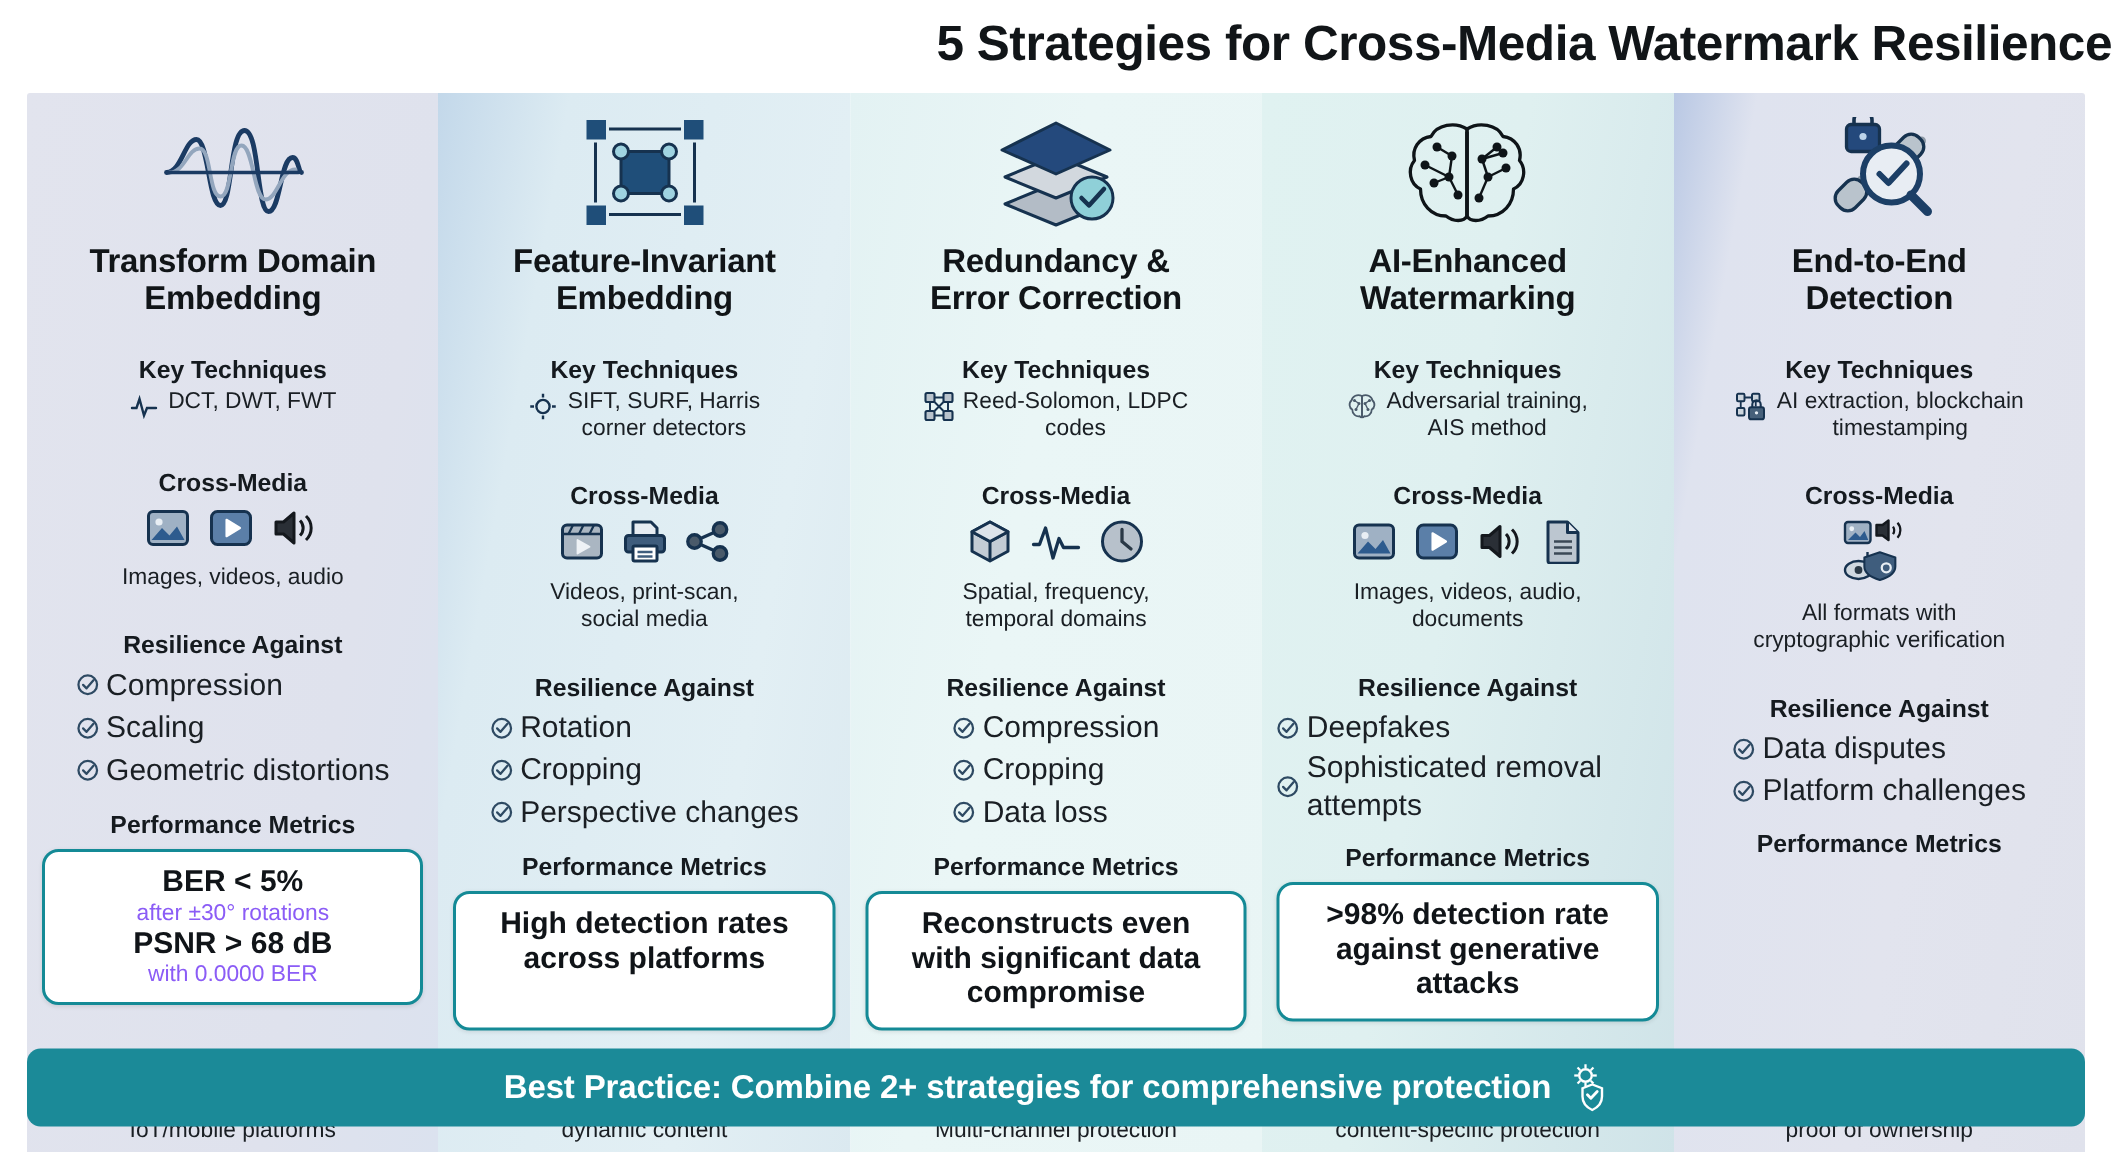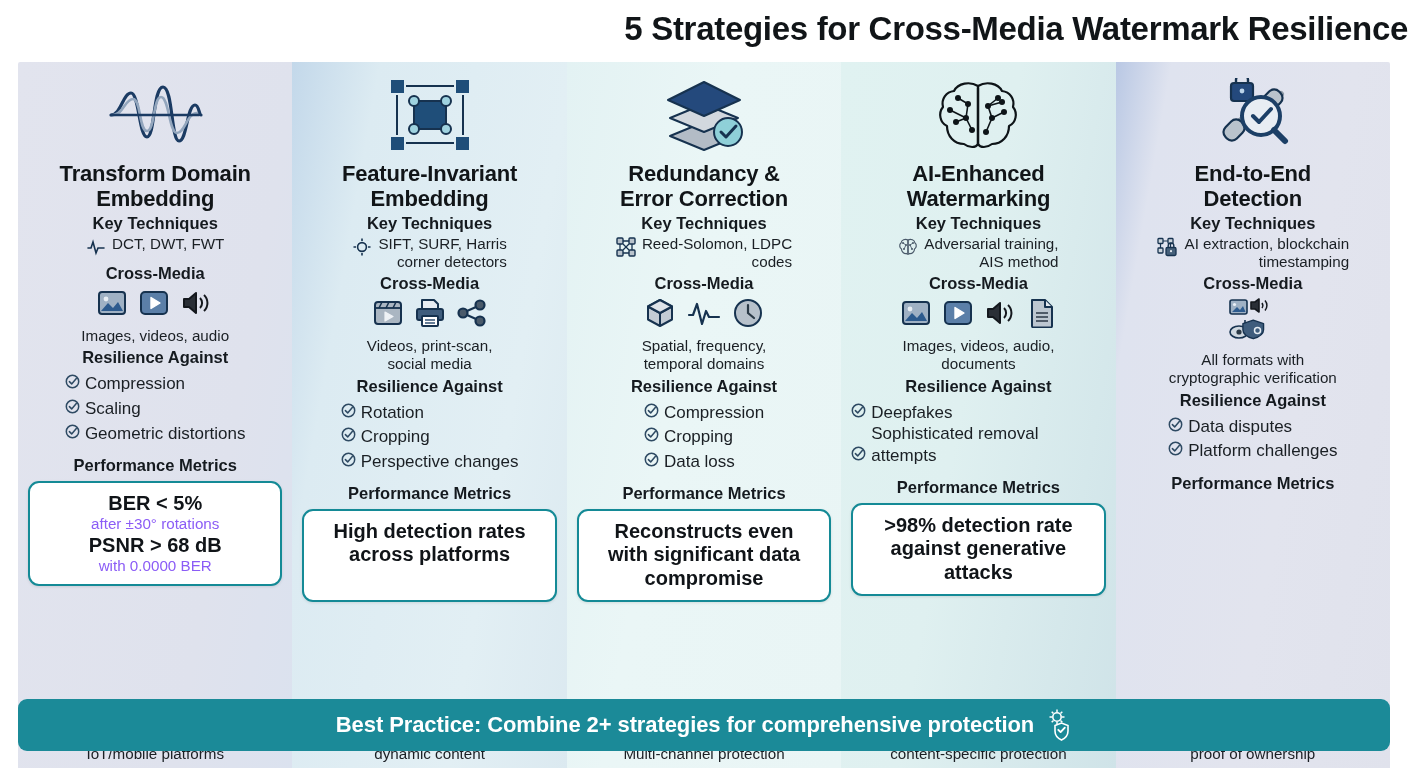--- a/index.html
+++ b/index.html
@@ -51,45 +51,45 @@
   
   .card-title {
     font-size: 22px; font-weight: bold; line-height: 1.14;
     margin-top: 7px; color: #111518;
     letter-spacing: -0.2px;
   }
 
   
   .sec-h {
     font-size: 16.5px; font-weight: bold; color: #151a1f;
-    margin-top: 3px;
+    margin-top: 27px;
   }
   .sec-h.tight { margin-top: 12px; }
 
   
   .kt-row {
     display: flex; align-items: flex-start; justify-content: center;
     gap: 6px; margin-top: 2px;
   }
   .kt-ico { flex: 0 0 auto; padding-top: 2px; }
-  .kt-text { font-size: 15.2px; line-height: 1.18; text-align: right; color: #1a1f24; }
+  .kt-text { font-size: 15.2px; line-height: 1.18; text-align: center; color: #1a1f24; }
 
   
   .cm-icons {
     display: flex; align-items: center; justify-content: center;
     gap: 12px; margin-top: 5px; min-height: 34px;
   }
   .cm-icons.stacked { flex-direction: column; gap: 0px; }
   .cm-text { font-size: 15.2px; line-height: 1.2; margin-top: 5px; color: #1a1f24; }
 
   
   .res-list { margin-top: 3px; display: inline-block; text-align: left; }
   .res-item {
-    display: flex; align-items: flex-end; gap: 5px;
-    font-size: 17px; line-height: 1.27; color: #1a1f24;
+    display: flex; align-items: center; gap: 5px;
+    font-size: 20px; line-height: 1.27; color: #1a1f24;
   }
   .res-item .chk { flex: 0 0 auto; padding-top: 3px; }
 
   
   .metric-box {
     margin-top: 6px;
     width: 100%;
     background: #ffffff;
     border: 2.5px solid #148a96;
     border-radius: 11px;

